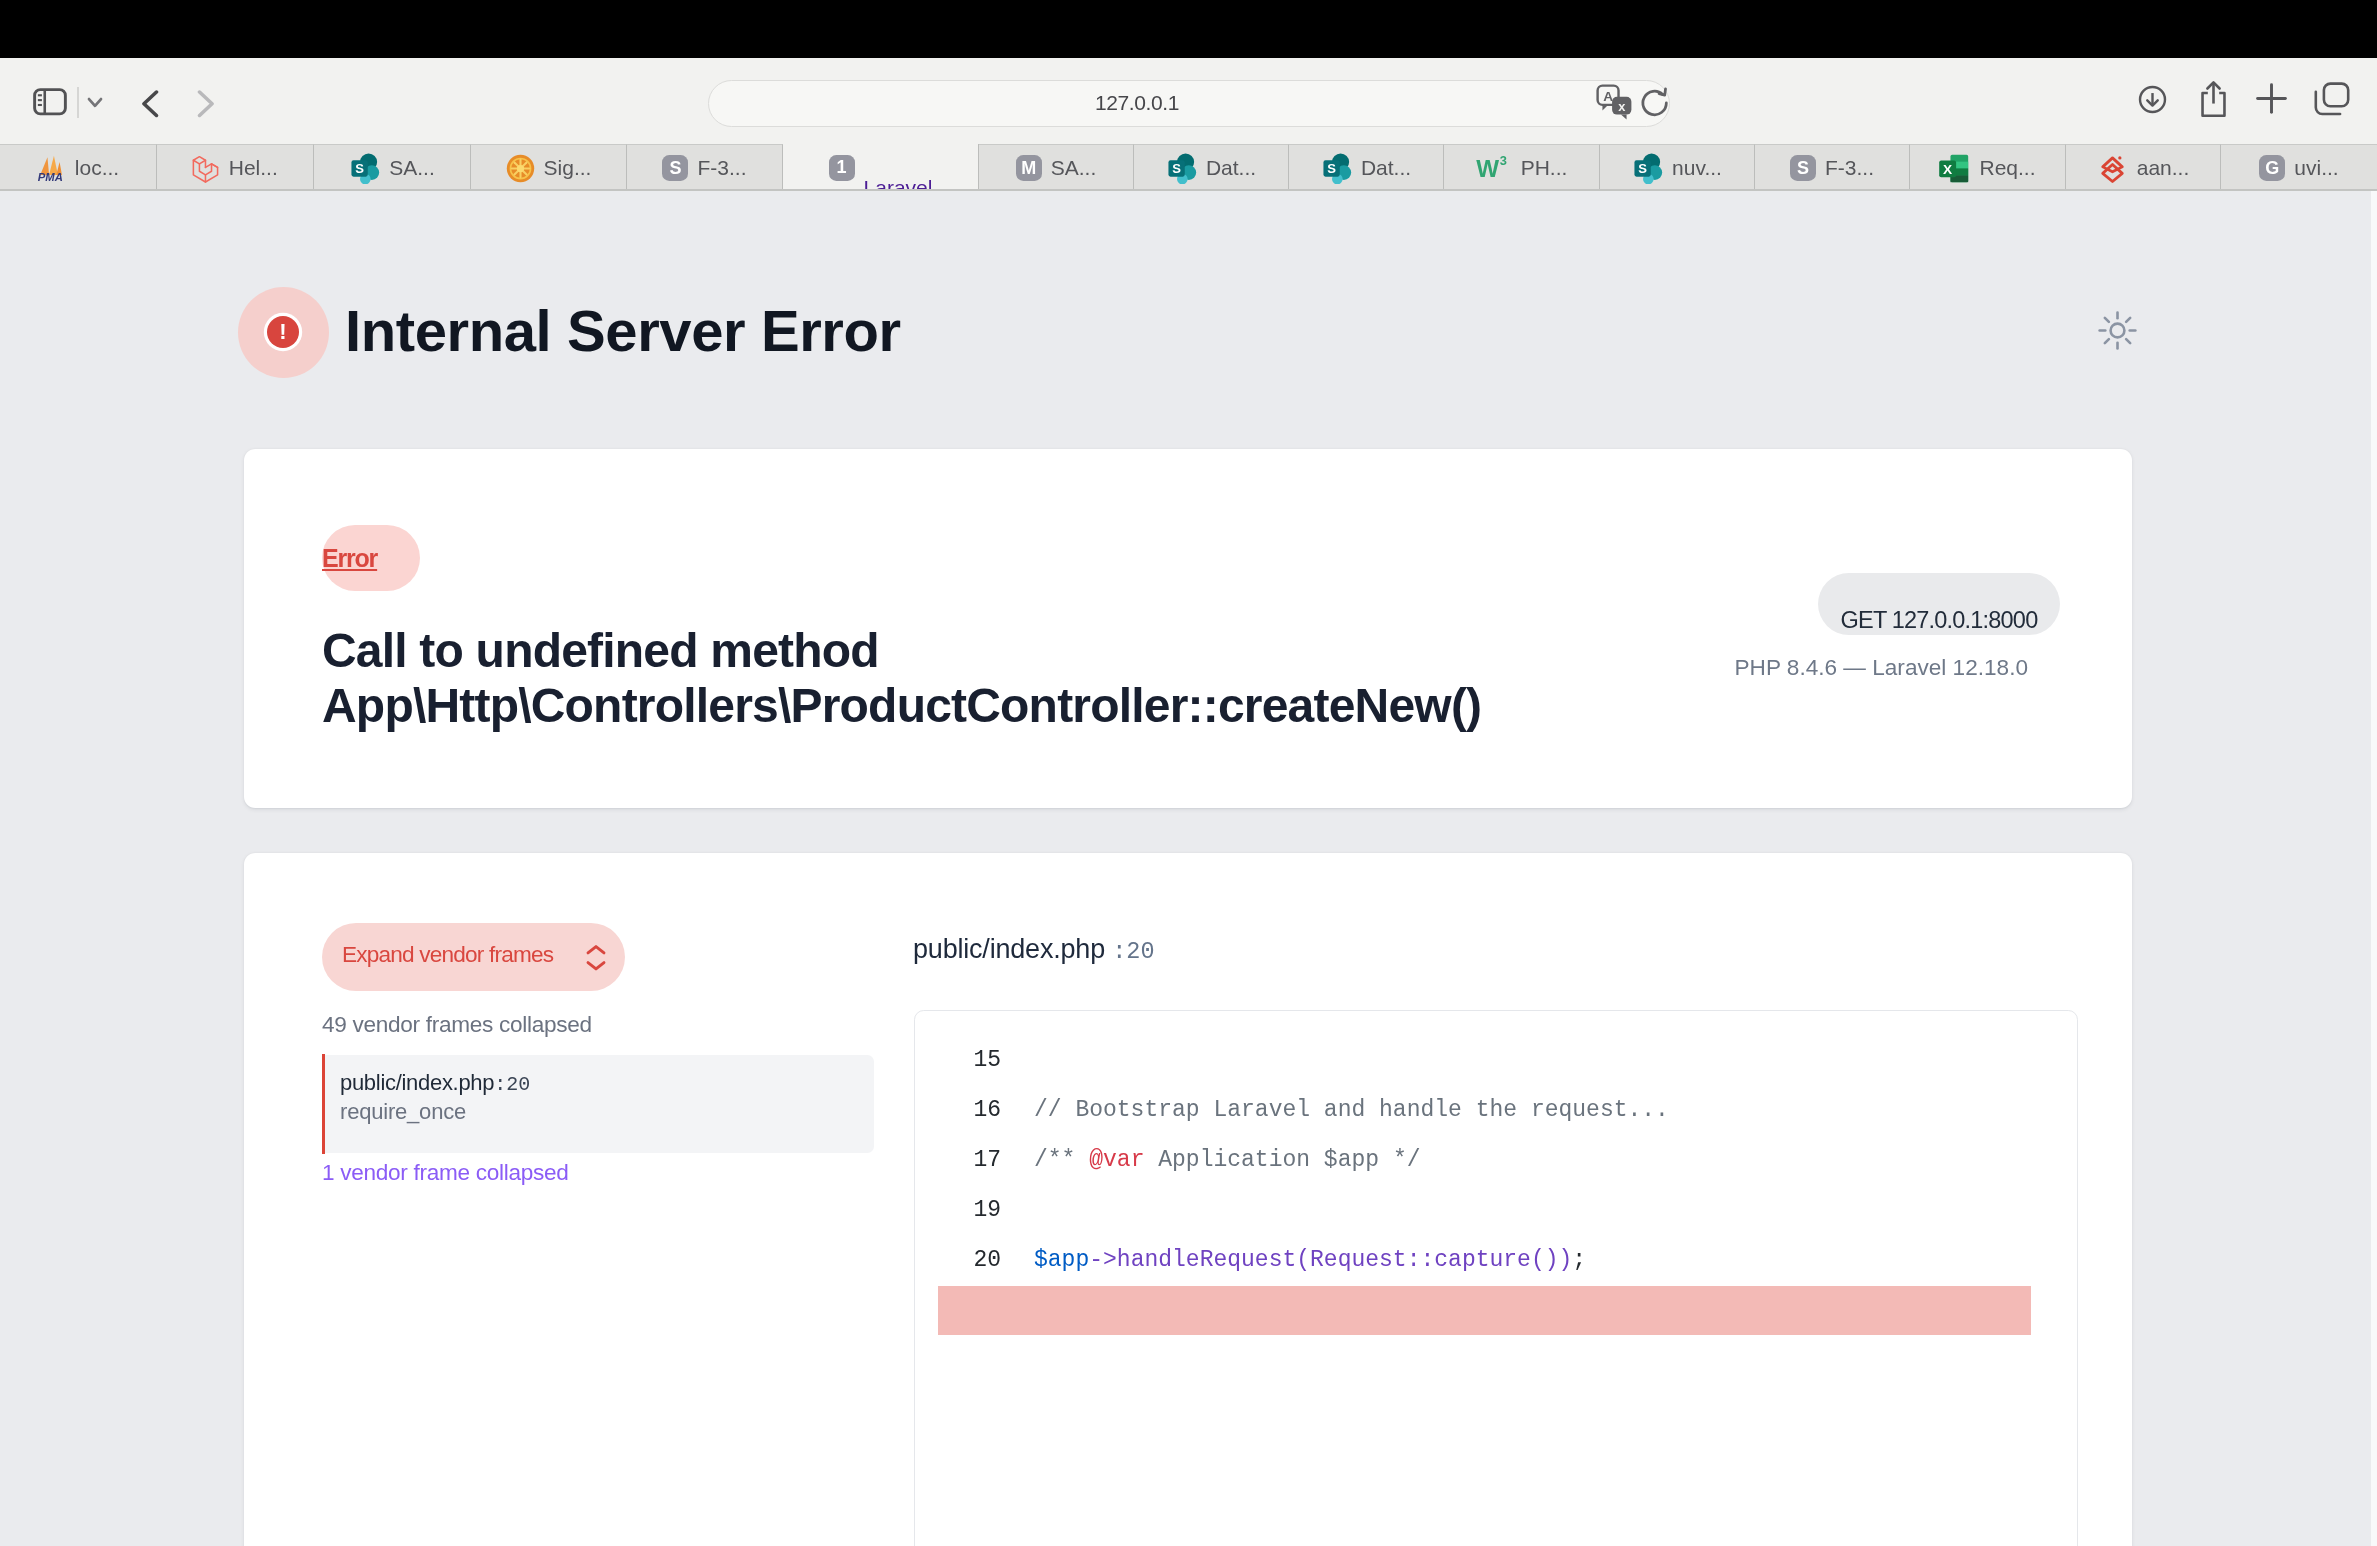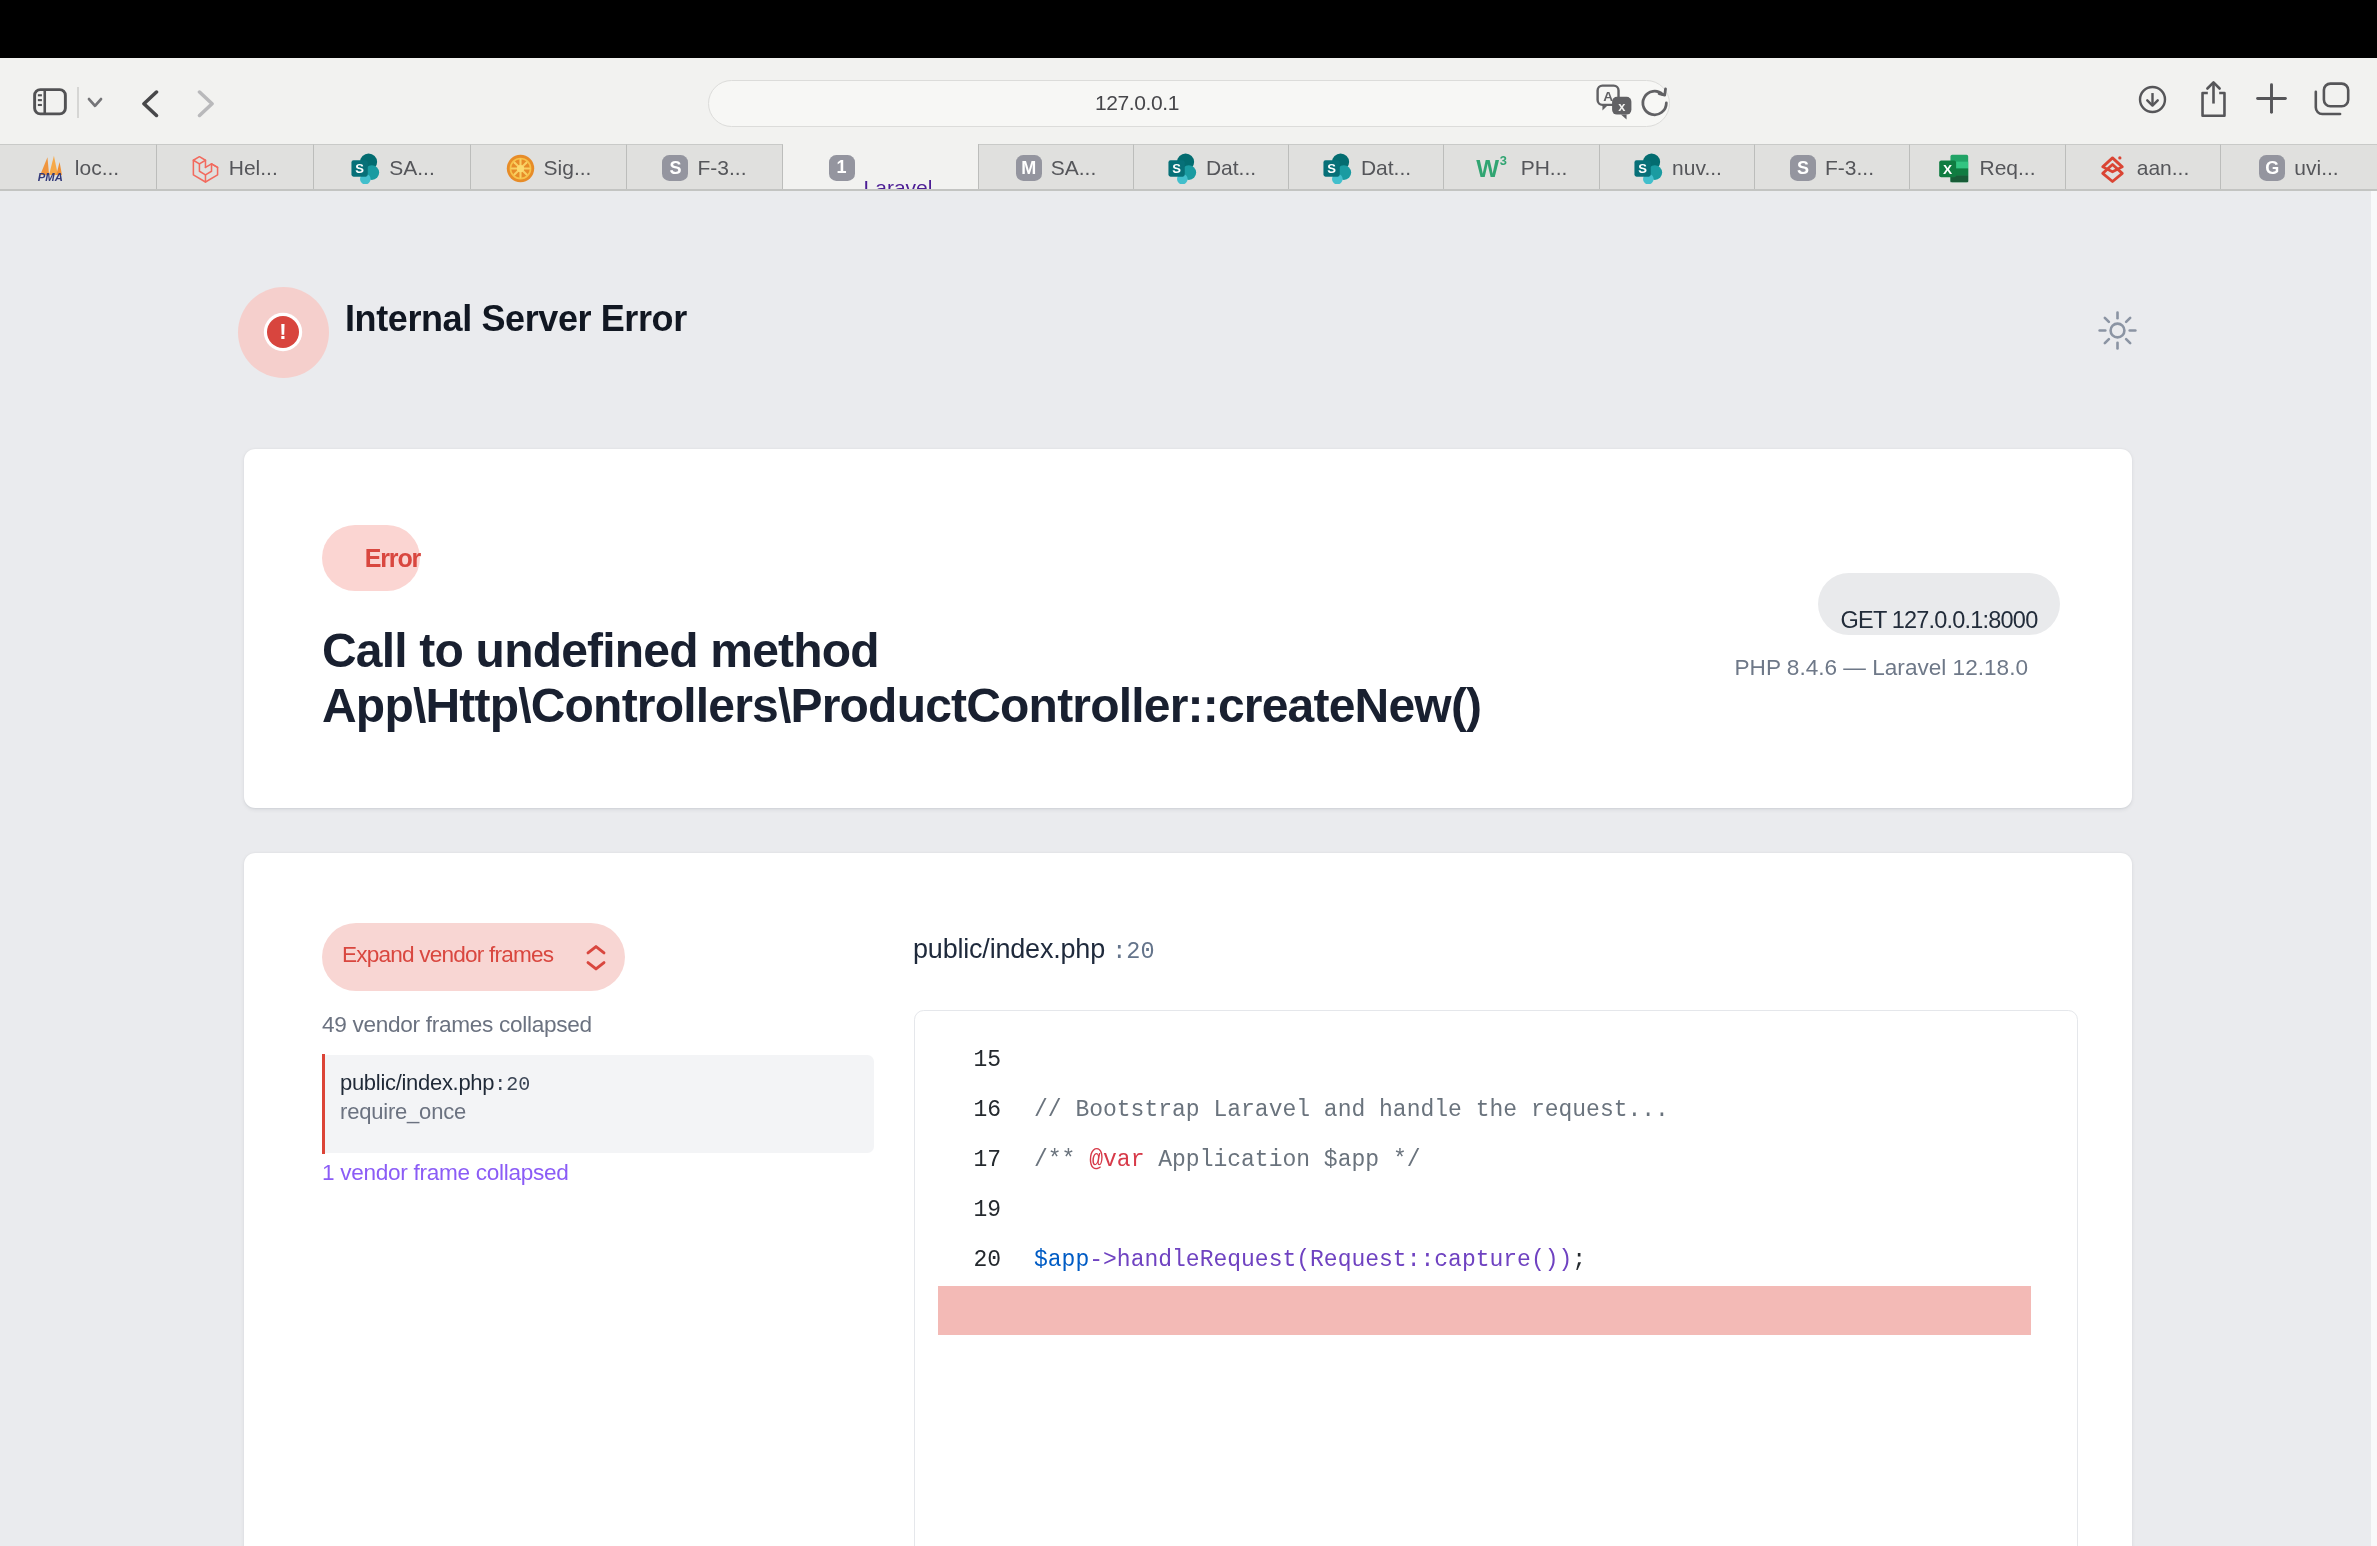--- a/index.html
+++ b/index.html
@@ -204,38 +204,38 @@
     <div class="lettersq">G</div>
     <span class="lbl">uvi...</span>
   </div>
 </div>
 <div class="abs tabbottom"></div>
 <div class="abs content" id="content">
 
   <div class="abs" style="left:238px;top:96px;width:91px;height:91px;border-radius:50%;background:#f5cfcc"></div>
   <div class="abs" style="left:267px;top:125px;width:32px;height:32px;border-radius:50%;background:#d8453e;box-shadow:0 0 0 3.2px #fff;"></div>
   <div class="abs" style="left:267px;top:125px;width:32px;height:32px;text-align:center;font-size:22px;font-weight:bold;color:#fff;line-height:32px;">!</div>
-  <div class="abs" style="left:345px;top:104px;font-size:36px;font-weight:bold;color:#111722;line-height:47px;letter-spacing:-0.4px;">Internal Server Error</div>
+  <div class="abs" style="left:345px;top:116px;font-size:58px;font-weight:bold;color:#111722;line-height:47px;letter-spacing:-0.4px;">Internal Server Error</div>
   <svg class="abs" style="left:2098px;top:120px" width="39" height="39" viewBox="0 0 48 48">
     <circle cx="24" cy="24" r="8.5" fill="none" stroke="#8b94a3" stroke-width="3.2"></circle>
     <g stroke="#8b94a3" stroke-width="3.2" stroke-linecap="round">
       <line x1="24" y1="2" x2="24" y2="9"></line>
         <line x1="24" y1="39" x2="24" y2="46"></line>
       <line x1="2" y1="24" x2="9" y2="24"></line>
         <line x1="39" y1="24" x2="46" y2="24"></line>
       <line x1="8.4" y1="8.4" x2="13.4" y2="13.4"></line>
         <line x1="34.6" y1="34.6" x2="39.6" y2="39.6"></line>
       <line x1="39.6" y1="8.4" x2="34.6" y2="13.4"></line>
         <line x1="8.4" y1="39.6" x2="13.4" y2="34.6"></line>
     </g>
   </svg>
 
   <div class="card" style="left:244px;top:258px;width:1888px;height:359px;">
     <div class="abs" style="left:78px;top:76px;width:98px;height:66px;border-radius:33px;background:#fbd5d2;"></div>
-    <div class="abs" style="left:78px;top:76px;width:98px;height:66px;text-align:right;line-height:66px;font-size:25px;letter-spacing:-1.2px;font-weight:bold;color:#d9473f;">Error</div>
+    <div class="abs" style="left:78px;top:76px;width:98px;height:66px;text-align:left;line-height:66px;font-size:25px;letter-spacing:-1.2px;font-weight:bold;color:#d9473f;text-decoration:underline;">Error</div>
     <div class="abs" style="left:78px;top:174px;font-size:48px;font-weight:bold;color:#192030;line-height:55px;letter-spacing:-0.8px;">Call to undefined method<br>App\Http\Controllers\ProductController::createNew()</div>
     <div class="abs" style="left:1574px;top:124px;width:242px;height:62px;border-radius:32px;background:#e9eaec;"></div>
     <div class="abs" style="left:1574px;top:140px;width:242px;height:62px;text-align:center;line-height:62px;font-size:23.5px;letter-spacing:-0.8px;color:#222c3a;">GET 127.0.0.1:8000</div>
     <div class="abs" style="left:1380px;top:206px;width:404px;text-align:right;font-size:22.6px;color:#6e7888;">PHP 8.4.6 — Laravel 12.18.0</div>
   </div>
 
   <div class="card" style="left:244px;top:662px;width:1888px;height:809px;">
     <div class="abs" style="left:78px;top:70px;width:303px;height:68px;border-radius:34px;background:#f8d6d3;"></div>
     <div class="abs" style="left:98px;top:70px;height:68px;line-height:63px;font-size:22.6px;letter-spacing:-0.8px;font-weight:normal;color:#d9473f;">Expand vendor frames</div>
     <svg class="abs" style="left:340px;top:91px" width="24" height="27.5" viewBox="0 0 30 34">

